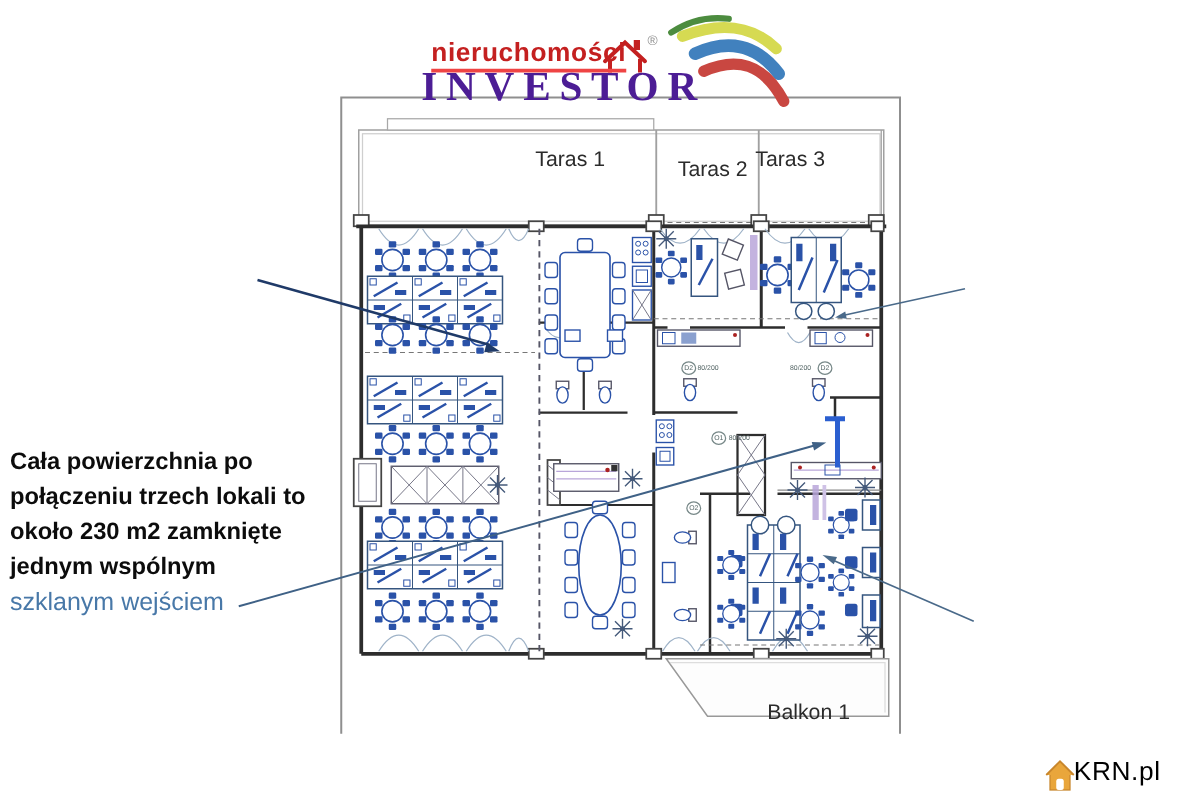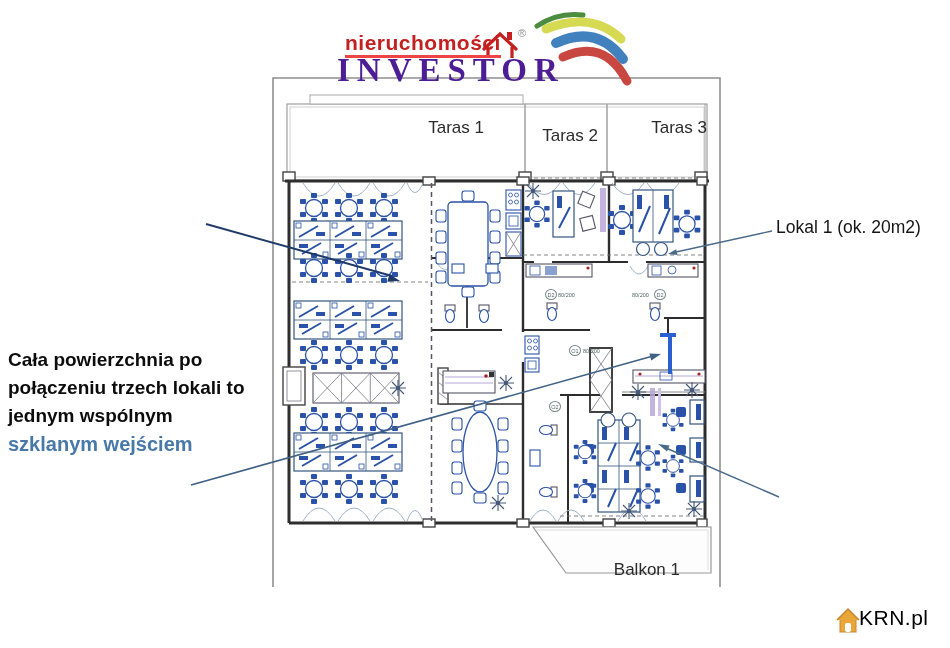--- a/index.html
+++ b/index.html
@@ -1,23 +1,23 @@
 <!DOCTYPE html>
 <html><head>
 <meta charset="utf-8">
 <style>
   html,body{margin:0;padding:0;background:#fff;}
   #canvas{position:relative;width:950px;height:648px;background:#fff;overflow:hidden;
           font-family:"Liberation Sans",sans-serif;}
   svg{position:absolute;left:0;top:0;}
   .t-label{position:absolute;font-size:17px;color:#2b2b2b;text-align:right;}
   .a-label{position:absolute;font-size:17.5px;color:#151515;white-space:nowrap;}
-  .desc{position:absolute;left:8px;top:346px;font-weight:bold;font-size:19px;
+  .desc{position:absolute;left:8px;top:356px;font-weight:bold;font-size:19px;
         color:#0c0c0c;line-height:28px;white-space:nowrap;}
-  .desc .hl{color:#4878a8;font-weight:700;font-size:20px;}
+  .desc .hl{color:#4878a8;font-weight:400;font-size:20px;}
   .micro{position:absolute;font-size:5.5px;color:#566;white-space:nowrap;line-height:8px;}
   .micro.circ{border:1px solid #788;border-radius:50%;width:10px;height:9px;
               display:flex;align-items:center;justify-content:center;}
   .brand-top{position:absolute;left:345px;top:31px;font-weight:bold;font-size:21px;
              color:#c42020;border-bottom:3px solid #ef4444;padding-bottom:0px;letter-spacing:.5px;}
   .brand-reg{position:absolute;left:518px;top:27px;font-size:11px;color:#909090;}
   .brand-main{position:absolute;left:337px;top:52px;font-family:"Liberation Serif",serif;
               font-weight:bold;font-size:33px;color:#4c1d95;letter-spacing:7px;}
   .krn{position:absolute;left:859px;top:606px;font-weight:normal;font-size:21px;
        color:#000000;letter-spacing:.5px;}
@@ -347,28 +347,28 @@
       <g>
         <rect x="840" y="618" width="16" height="14" fill="#e9a63b" stroke="#c8862c"></rect>
         <path d="M837,620 L848,609 L859,620" fill="#e9a63b" stroke="#c8862c" stroke-width="1.5"></path>
         <rect x="845" y="623" width="6" height="9" rx="2" fill="#fff"></rect>
       </g>
     </g>
   </svg>
 
   <div class="t-label" style="left:344px;top:118px;width:140px">Taras 1</div>
   <div class="t-label" style="left:522px;top:126px;width:76px">Taras 2</div>
-  <div class="t-label" style="left:631px;top:118px;width:76px">Taras 3</div>
+  <div class="t-label" style="left:584px;top:118px;width:76px">Taras 3</div>
   <div class="t-label" style="left:575px;top:560px;width:105px">Balkon 1</div>
 
-  <div class="a-label" style="left:776px;top:217px">Lokal 1 (ok. 20m2)</div>
 
   <div class="desc">
     <div>Cała powierzchnia po</div>
     <div>połączeniu trzech lokali to</div>
+    <div>około 230 m2 zamknięte</div>
     <div>jednym wspólnym</div>
     <div class="hl">szklanym wejściem</div>
   </div>
 
   <span class="micro circ" style="left:545px;top:289px">D2</span>
   <span class="micro" style="left:558px;top:291px">80/200</span>
   <span class="micro" style="left:632px;top:291px">80/200</span>
   <span class="micro circ" style="left:654px;top:289px">D2</span>
   <span class="micro circ" style="left:569px;top:345px">O1</span>
   <span class="micro" style="left:583px;top:347px">80/200</span>

